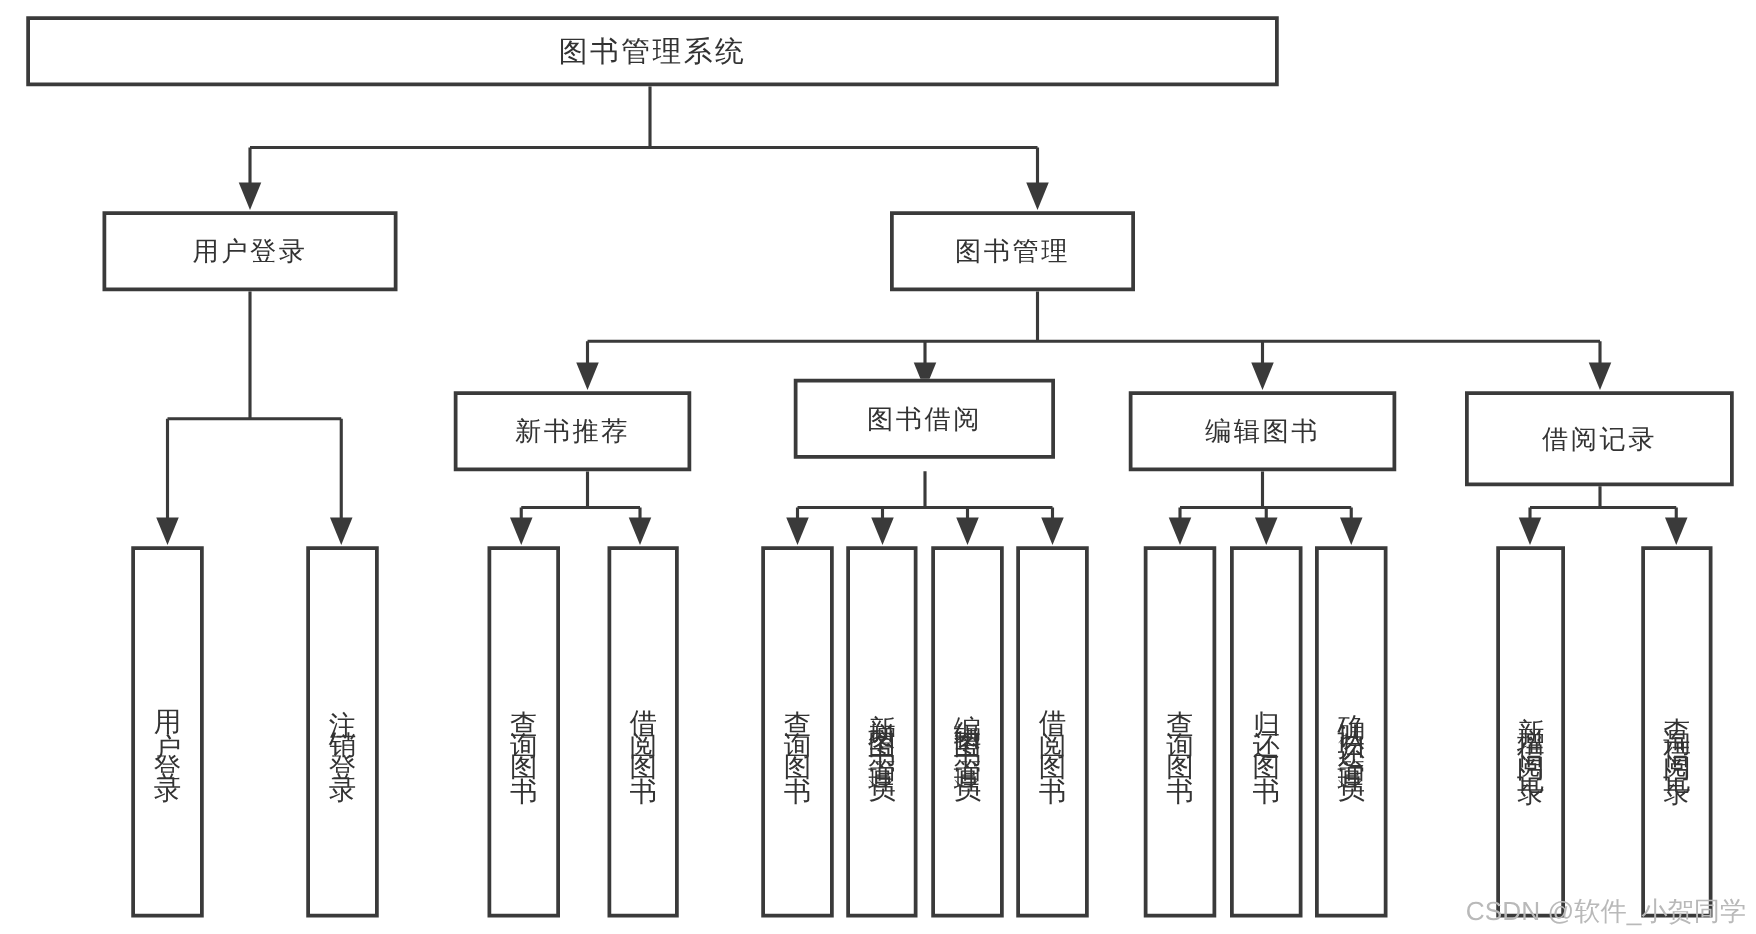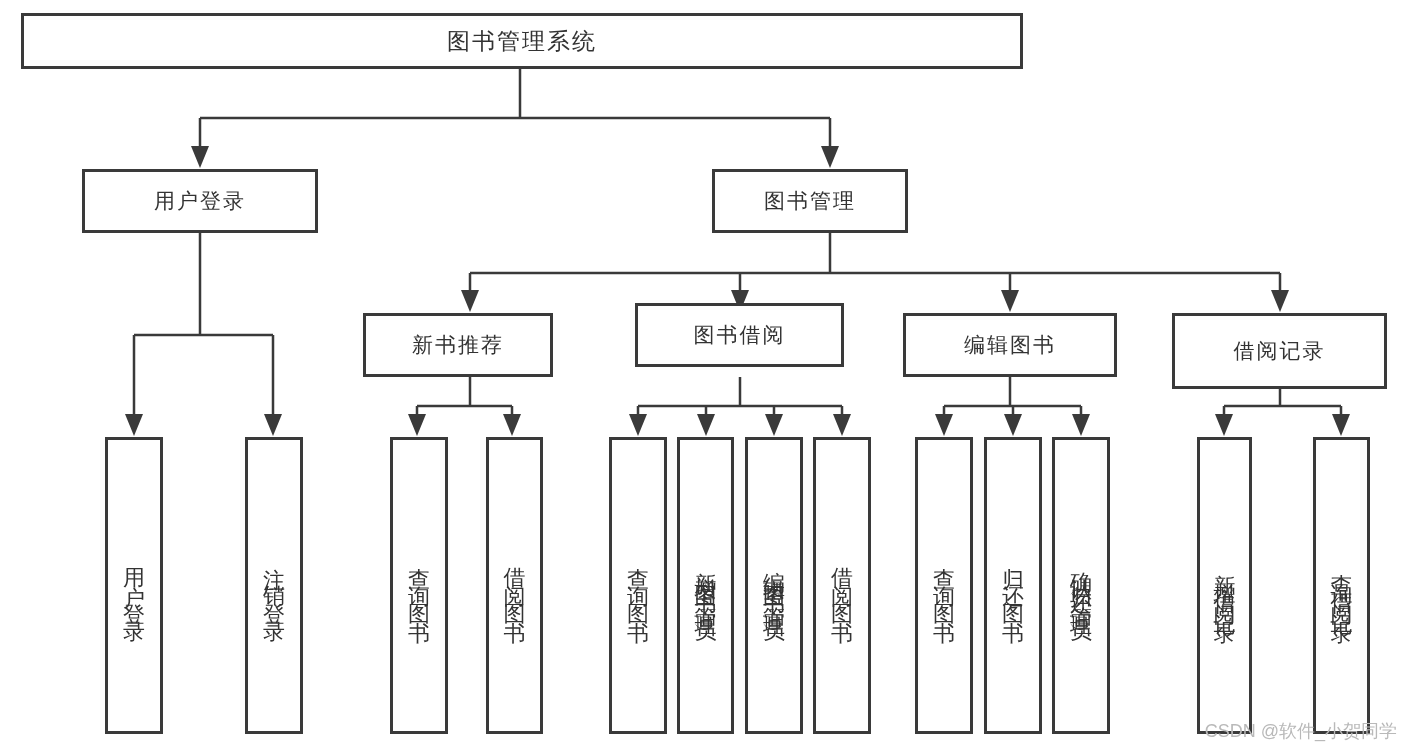--- a/index.html
+++ b/index.html
@@ -53,21 +53,21 @@
     color:var(--text);
     white-space:nowrap;
   }
   .sp-4{letter-spacing:18px;}
   .sp-6{letter-spacing:10px;}
   .sp-9{letter-spacing:7px;}
   .watermark{
     position:absolute;
     right:8px;
     bottom:4px;
-    font-size:18px;
+    font-size:21px;
     color:var(--watermark);
     white-space:nowrap;
   }
 </style>
 </head>
 <body>
 
 <div class="stage">
 
   <svg class="connector-layer" viewBox="0 0 1405 747" xmlns="http://www.w3.org/2000/svg">

